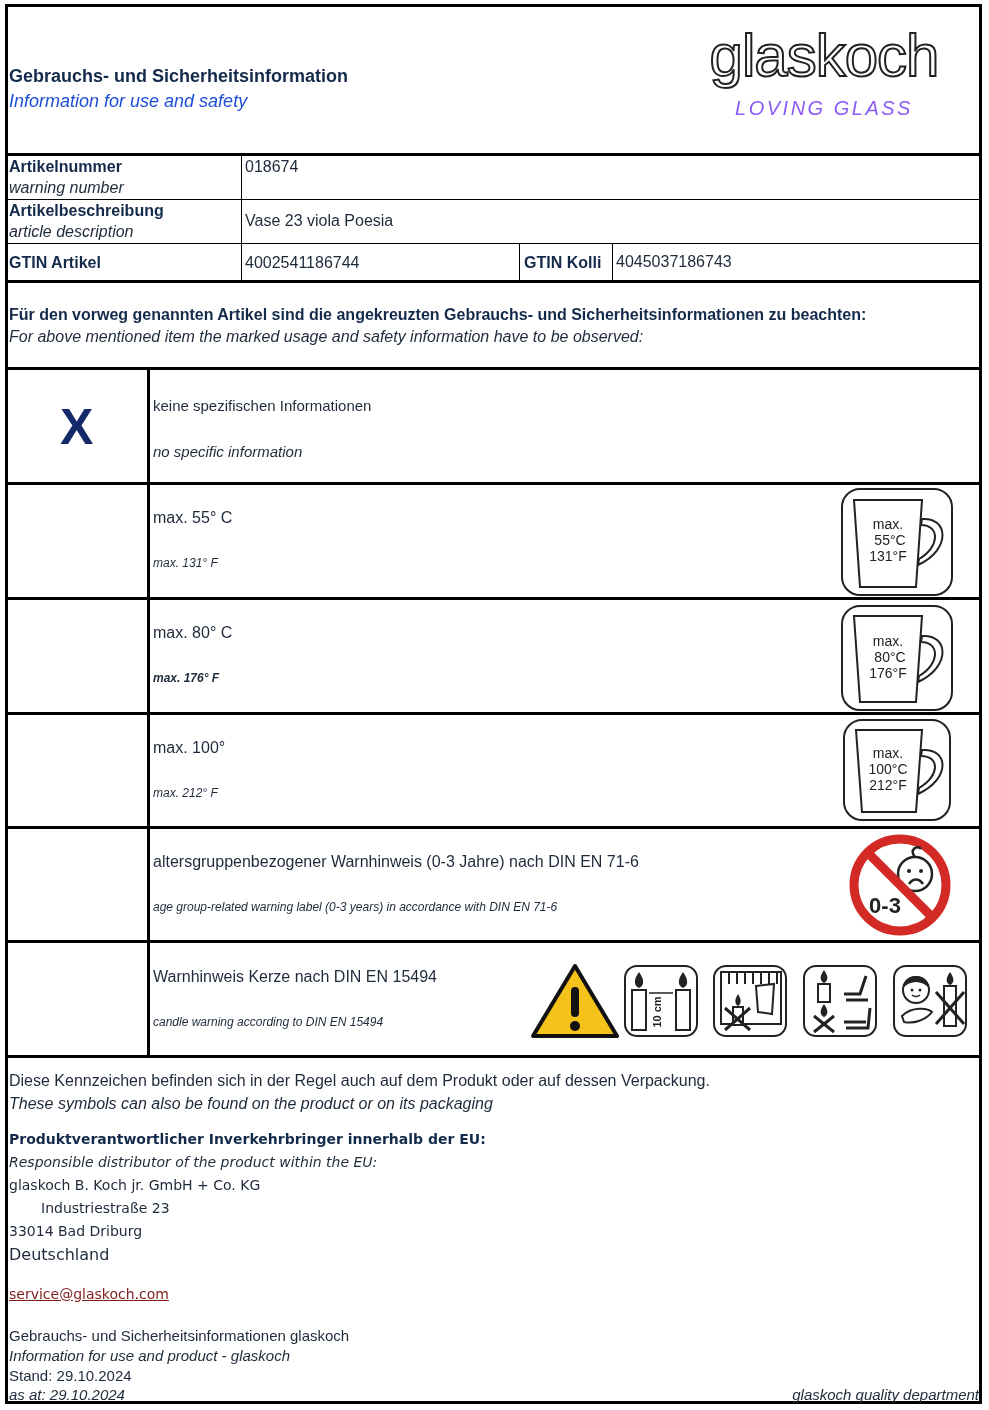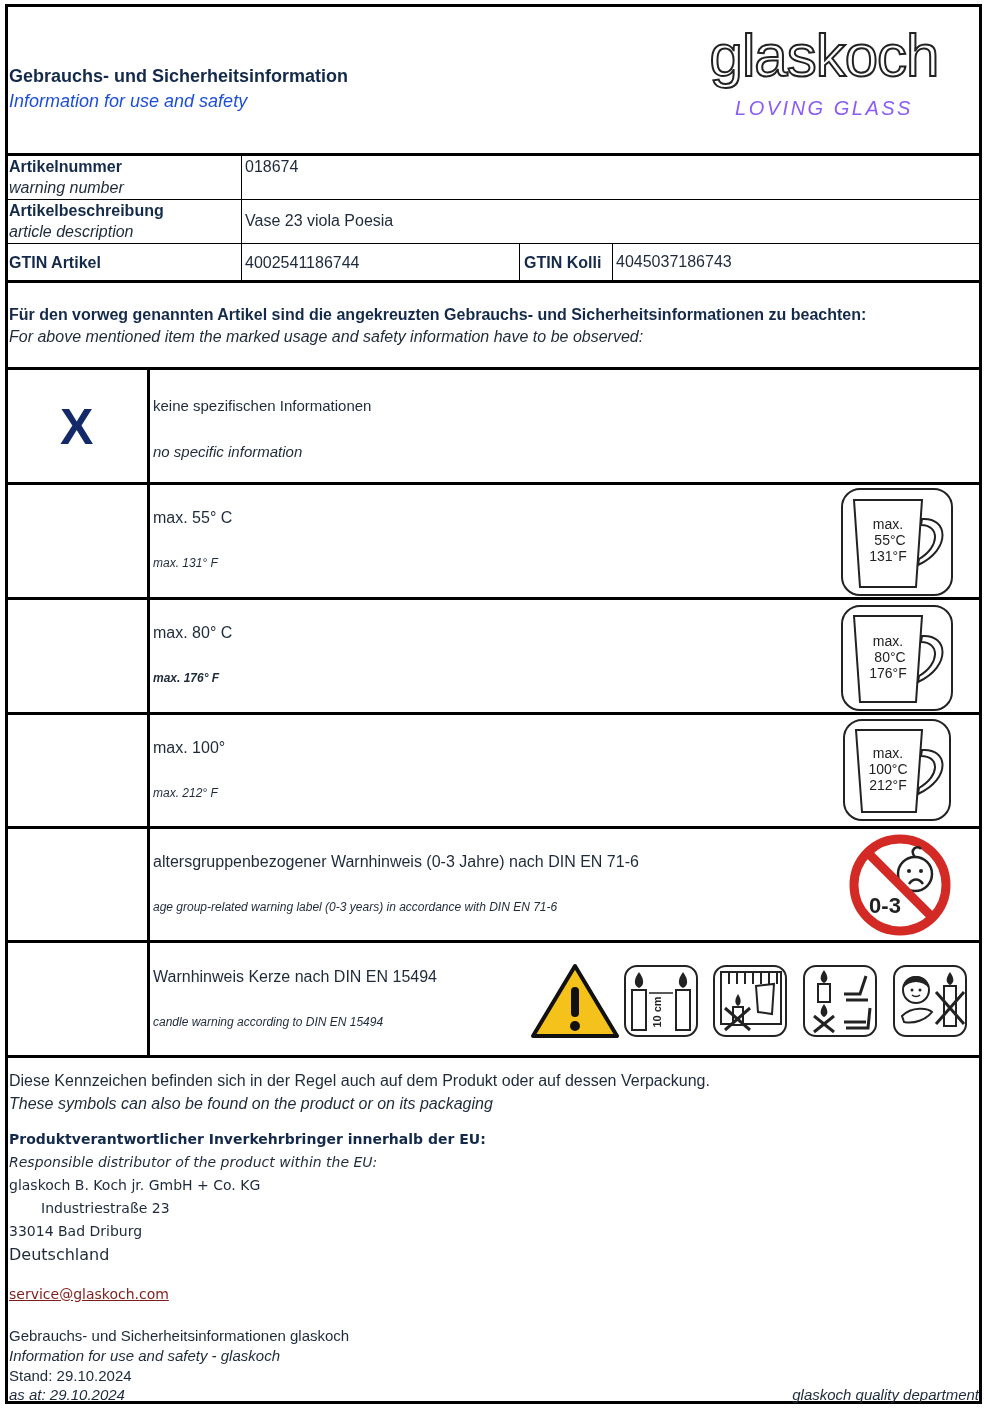--- a/index.html
+++ b/index.html
@@ -212,16 +212,16 @@
 <div class="abs f2">These symbols can also be found on the product or on its packaging</div>
 <div class="abs foot f3">Produktverantwortlicher Inverkehrbringer innerhalb der EU:</div>
 <div class="abs foot f4">Responsible distributor of the product within the EU:</div>
 <div class="abs foot f5">glaskoch B. Koch jr. GmbH + Co. KG</div>
 <div class="abs foot f6">Industriestraße 23</div>
 <div class="abs foot f7">33014 Bad Driburg</div>
 <div class="abs foot f8">Deutschland</div>
 <a class="abs foot mail">service@glaskoch.com</a>
 
 <div class="abs g1">Gebrauchs- und Sicherheitsinformationen glaskoch</div>
-<div class="abs g2">Information for use and safety - glaskoch</div>
+<div class="abs g2">Information for use and product - glaskoch</div>
 <div class="abs g3">Stand: 29.10.2024</div>
 <div class="abs g4">as at: 29.10.2024</div>
 <div class="abs g5">glaskoch quality department</div>
 
 </body></html>

